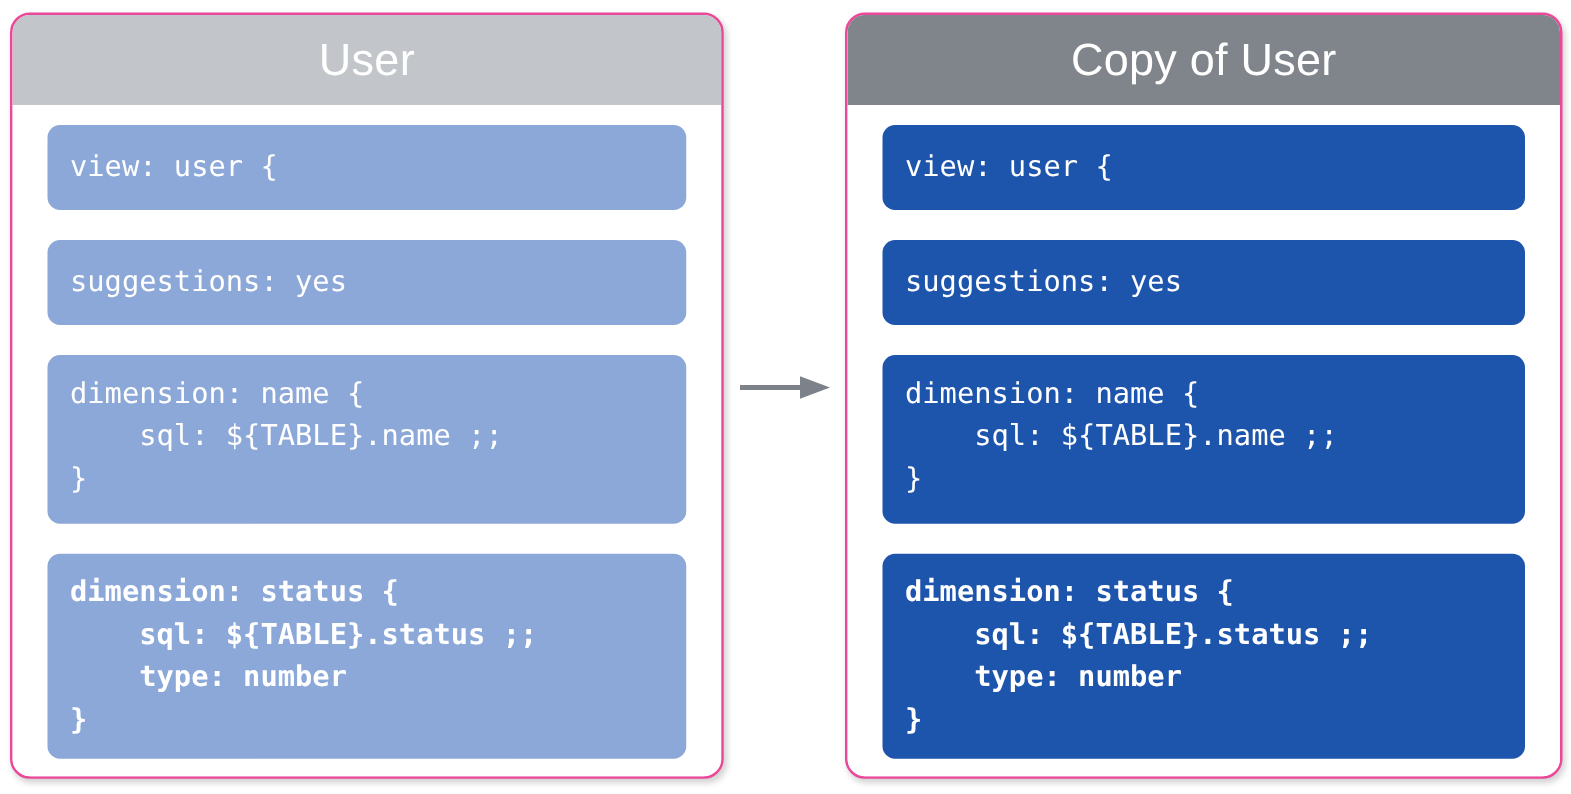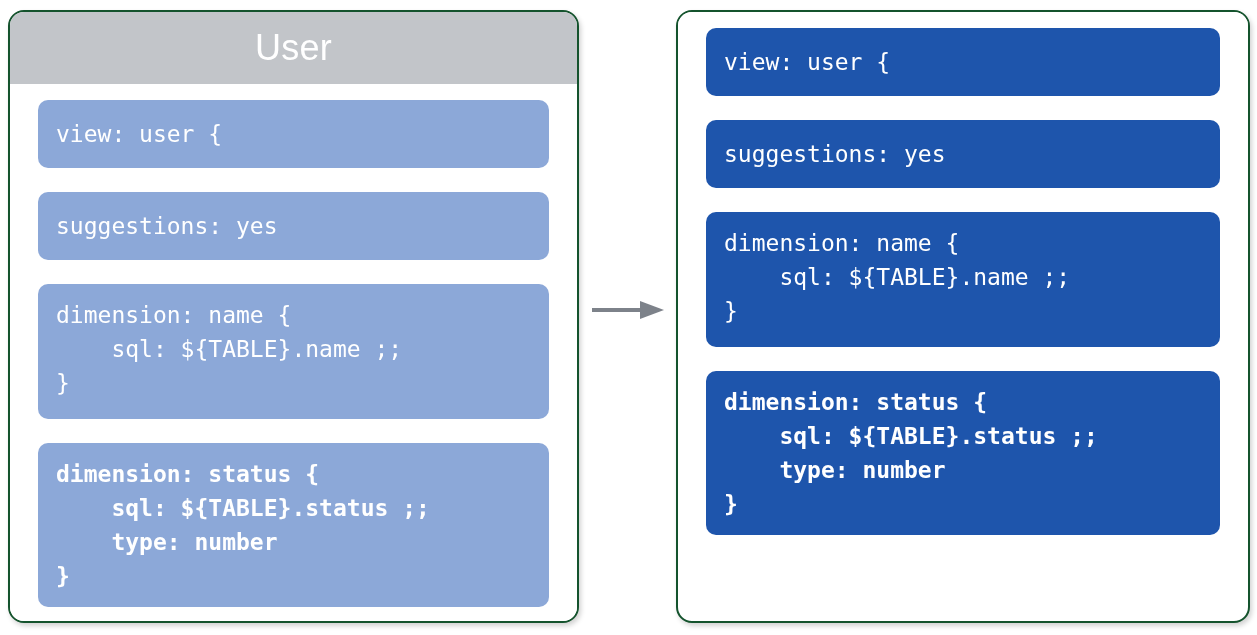--- a/index.html
+++ b/index.html
@@ -18,21 +18,21 @@
     width: 1257px;
     height: 635px;
   }
 
   
   .panel {
     position: absolute;
     box-sizing: border-box;
     border-radius: 16px;
     background: #ffffff;
-    border: 2px solid #14532d;
+    border: 2px solid #ec4899;
     overflow: hidden;
     box-shadow: 2px 3px 5px rgba(0,0,0,0.18);
   }
   .panel-source { left: 8px;   top: 10px;  width: 571px; height: 613px; }
   .panel-copy   { left: 676px; top: 10px;  width: 574px; height: 613px; }
 
   .panel-header {
     height: 72px;
     display: flex;
     align-items: center;
@@ -109,20 +109,23 @@
   </div>
 
   <div class="arrow">
     <svg width="72" height="26" viewBox="0 0 72 26" xmlns="http://www.w3.org/2000/svg">
       <line x1="0" y1="13" x2="50" y2="13" stroke="#7d828a" stroke-width="4"></line>
       <polygon points="48,4 72,13 48,22" fill="#7d828a"></polygon>
     </svg>
   </div>
 
   <div class="panel panel-copy">
+    <div class="panel-header">
+      <div class="panel-title">Copy of User</div>
+    </div>
     <div class="panel-body">
       <div class="code-block h1">view: user {</div>
       <div class="code-block h1">suggestions: yes</div>
       <div class="code-block h3">dimension: name {
     sql: ${TABLE}.name ;;
 }</div>
       <div class="code-block h4">dimension: status {
     sql: ${TABLE}.status ;;
     type: number
 }</div>

